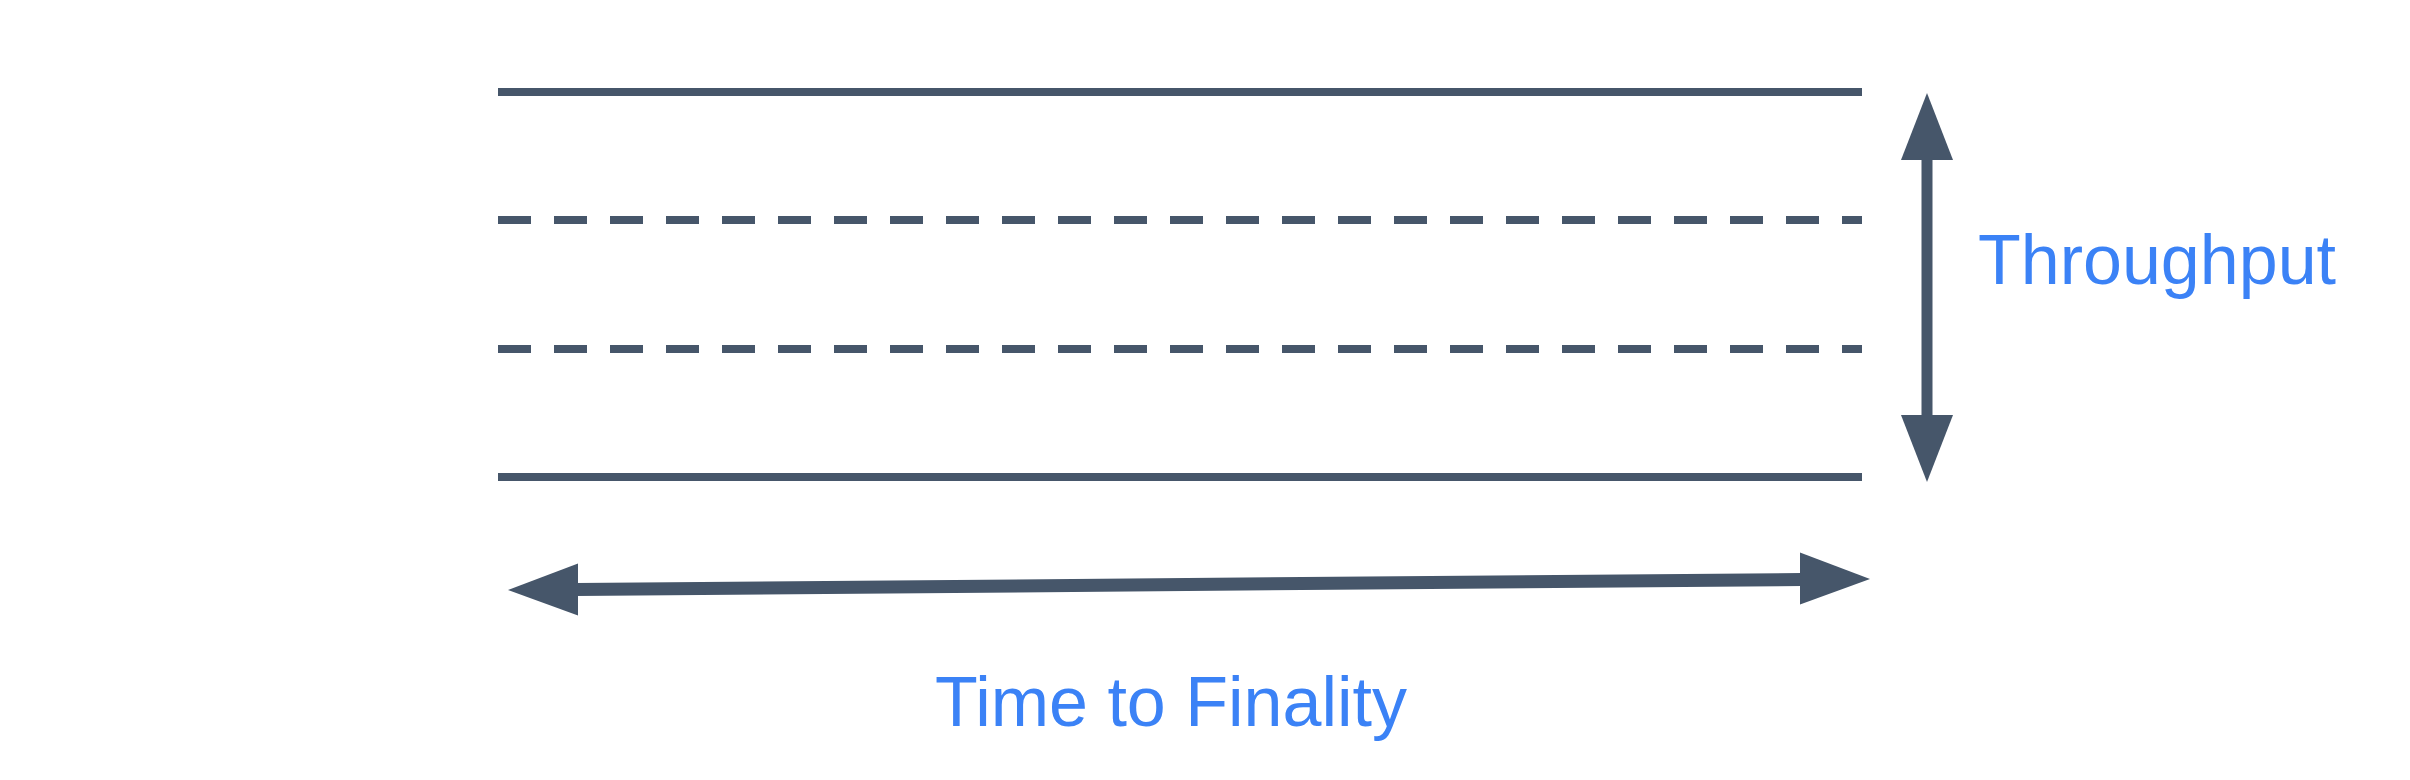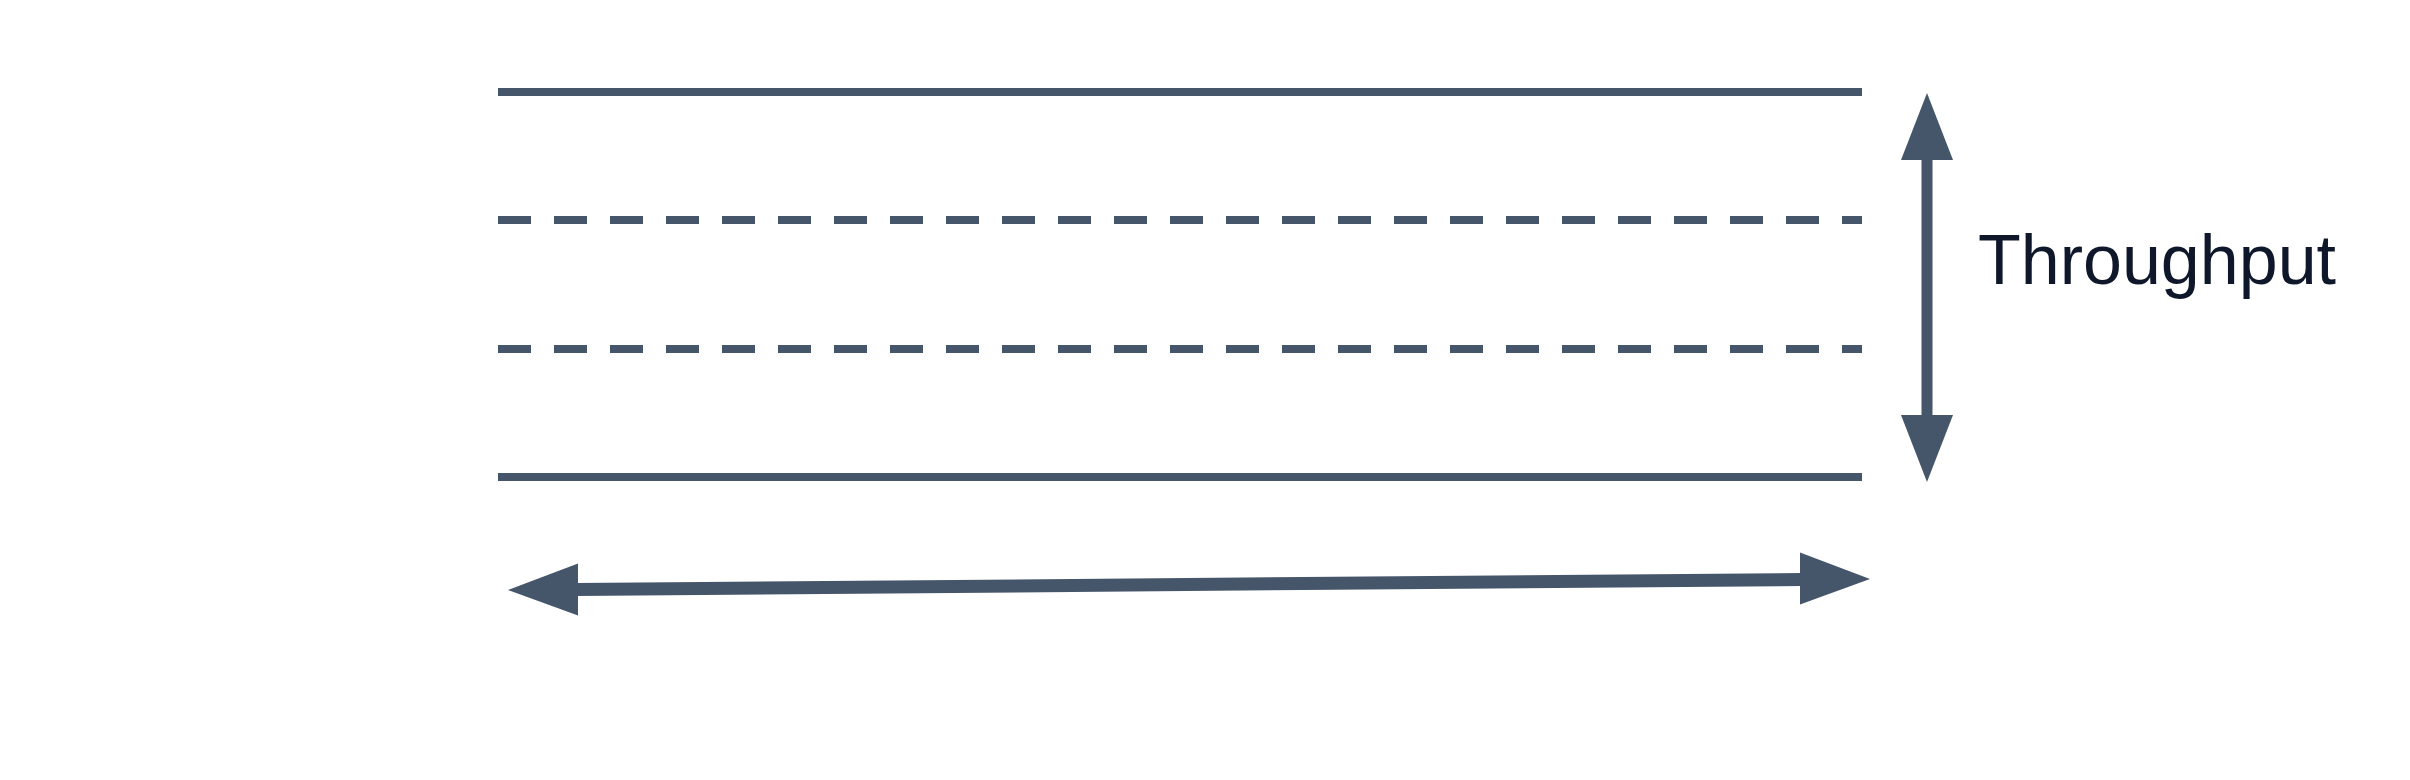--- a/index.html
+++ b/index.html
@@ -18,21 +18,21 @@
   .stage svg {
     position: absolute;
     left: 0;
     top: 0;
     width: 2410px;
     height: 780px;
     display: block;
   }
   .label {
     position: absolute;
-    color: #0f172a;
+    color: #3b82f6;
     font-size: 70px;
     line-height: 1.15;
     white-space: nowrap;
   }
   .label-throughput {
     left: 1978px;
     top: 220px;
   }
   .label-time-to-finality {
     left: 935px;
@@ -61,14 +61,15 @@
 
     <g>
       <line x1="576" y1="589.5" x2="1802" y2="579.5" stroke-width="13" stroke="#46566a"></line>
       <polygon points="508,590 578,563.5 578,615.5" fill="#46566a"></polygon>
       <polygon points="1870,579 1800,552.5 1800,604.5" fill="#46566a"></polygon>
     </g>
   </svg>
 
   <div class="label label-throughput">Throughput</div>
 
+  <div class="label label-time-to-finality">Time to Finality</div>
 
 </div>
 
 </body></html>

